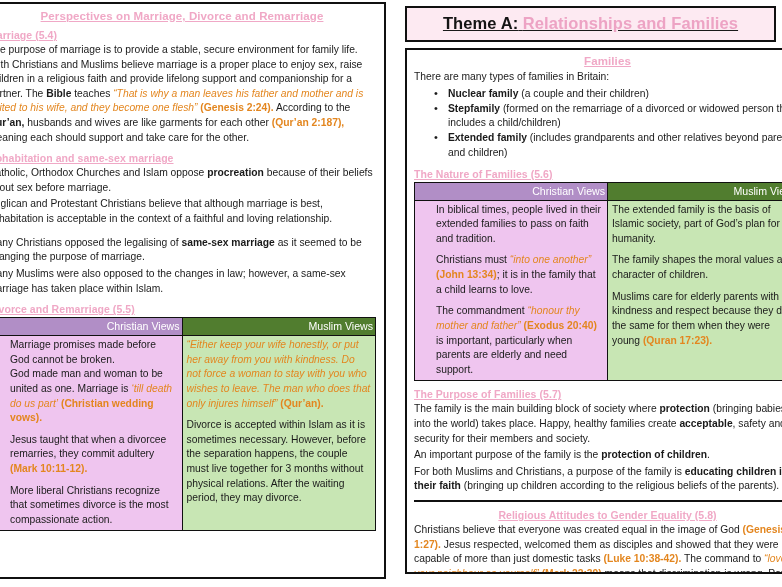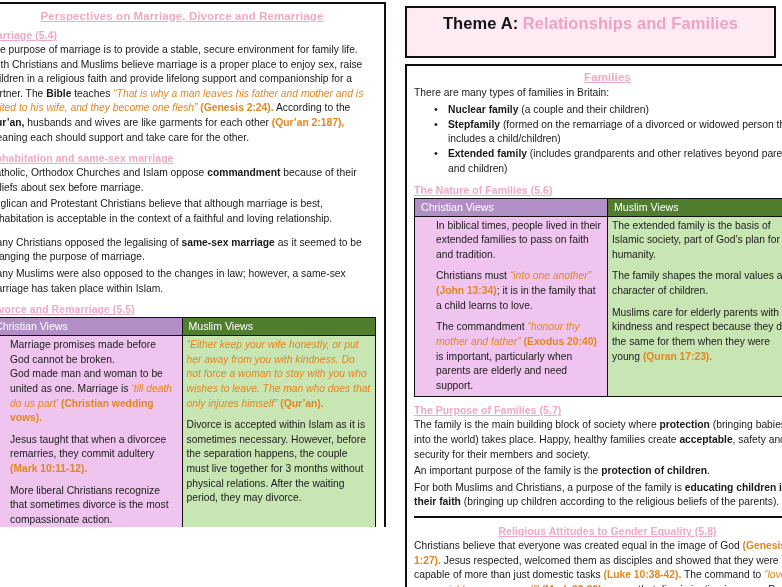--- a/index.html
+++ b/index.html
@@ -22,21 +22,21 @@
     height: 587px;
     display: flex;
     align-items: flex-start;
     background: #ffffff;
   }
 
   
   .left-panel {
     position: relative;
     width: 397px;
-    height: 527px;
+    height: 587px;
     box-sizing: border-box;
     overflow: hidden;
     flex: none;
   }
   .left-inner {
     position: absolute;
     top: 2px;
     left: -22px;
     width: 408px;
     height: 577px;
@@ -55,22 +55,23 @@
     flex: none;
     overflow: hidden;
     padding-left: 0;
     box-sizing: border-box;
   }
   .title-box {
     margin: 6px 6px 0 8px;
     border: 2px solid #101010;
     background: #fdeaf2;
     text-align: center;
-    padding: 6px 4px 23px 4px;
-    box-sizing: border-box;
+    padding: 6px 4px 7px 4px;
+    box-sizing: border-box;
+    text-decoration: underline;
   }
   .title-box .t-a {
     font-size: 16.5px;
     font-weight: bold;
     color: #141414;
     letter-spacing: 0.1px;
   }
   .title-box .t-b {
     font-size: 16.5px;
     font-weight: bold;
@@ -157,22 +158,22 @@
   table.views {
     width: 100%;
     border-collapse: collapse;
     table-layout: fixed;
     margin: 2px 0 2px 0;
   }
   table.views th {
     font-size: 10.6px;
     font-weight: normal;
     color: #ffffff;
-    text-align: left;
-    padding: 2px 2px 3px 6px;
+    text-align: right;
+    padding: 2px 2px 3px 14px;
     border: 1.5px solid #101010;
   }
   table.views th.christian { background: #b18ec6; }
   table.views th.muslim { background: #517d2f; }
   table.views td {
     font-size: 10.3px;
     line-height: 1.42;
     vertical-align: top;
     padding: 2px 4px 3px 4px;
     border: 1.5px solid #101010;
@@ -200,21 +201,21 @@
     <div class="left-inner">
 
       <h2 class="sec-title">Perspectives on Marriage, Divorce and Remarriage</h2>
 
       <h3 class="sub-title">Marriage (5.4)</h3>
 
       <p class="body"><span>The purpose of marriage is to provide a stable, secure environment for family life. Both Christians and Muslims believe marriage is a proper place to enjoy sex, raise children in a religious faith and provide lifelong support and companionship for a partner. The </span><b>Bible</b><span> teaches </span><span class="quote">“That is why a man leaves his father and mother and is united to his wife, and they become one flesh”</span><span class="ref"> (Genesis 2:24).</span><span> According to the </span><b>Qur’an,</b><span> husbands and wives are like garments for each other </span><span class="ref">(Qur’an 2:187),</span><span> meaning each should support and take care for the other.</span></p>
 
       <h3 class="sub-title">Cohabitation and same-sex marriage</h3>
 
-      <p class="body"><span>Catholic, Orthodox Churches and Islam oppose </span><b>commandment</b><span> because of their beliefs about sex before marriage.</span></p>
+      <p class="body"><span>Catholic, Orthodox Churches and Islam oppose </span><b>procreation</b><span> because of their beliefs about sex before marriage.</span></p>
 
       <p class="body">Anglican and Protestant Christians believe that although marriage is best, cohabitation is acceptable in the context of a faithful and loving relationship.</p>
 
       <p class="body gap"><span>Many Christians opposed the legalising of </span><b>same-sex marriage</b><span> as it seemed to be changing the purpose of marriage.</span></p>
 
       <p class="body">Many Muslims were also opposed to the changes in law; however, a same-sex marriage has taken place within Islam.</p>
 
       <h3 class="sub-title">Divorce and Remarriage (5.5)</h3>
 
       <table class="views">

